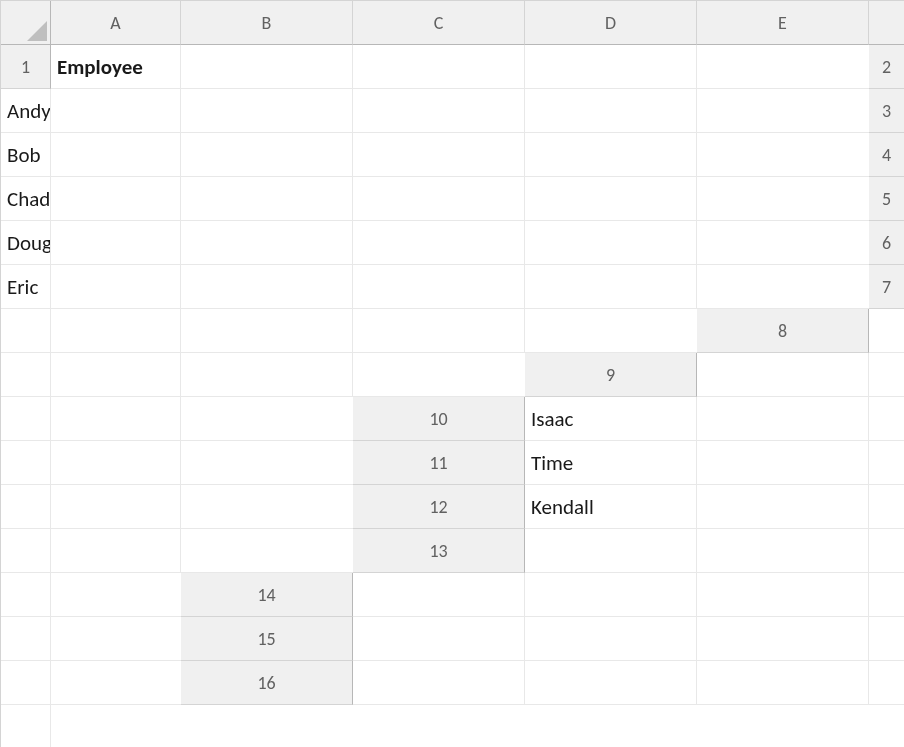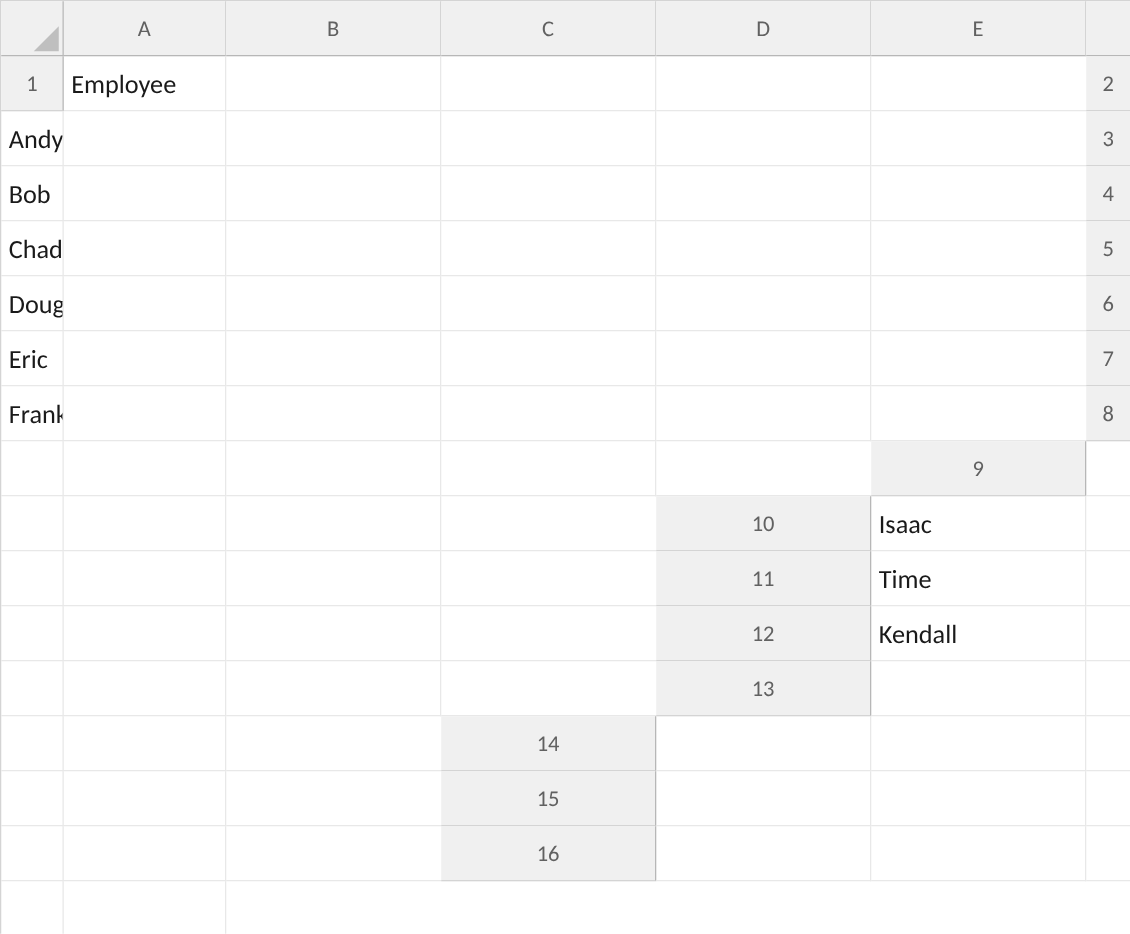--- a/index.html
+++ b/index.html
@@ -60,21 +60,21 @@
   }
   .cell {
     border-right: 1px solid #e8e8e8;
     border-bottom: 1px solid #e8e8e8;
     display: flex;
     align-items: center;
     padding: 0 6px;
     white-space: nowrap;
     overflow: hidden;
   }
-  .bold { font-weight: 400; }
+  .bold { font-weight: 700; }
   .filler-col {
     background: #f0f0f0;
     border-bottom: 1px solid #b7b7b7;
   }
   .filler-cell {
     border-bottom: 1px solid #e8e8e8;
   }
 </style>
 </head>
 <body>
@@ -130,21 +130,20 @@
 
   <div class="row-head">6</div>
   <div class="cell">Eric</div>
   <div class="cell"></div>
   <div class="cell"></div>
   <div class="cell"></div>
   <div class="cell"></div>
   <div class="filler-cell"></div>
 
   <div class="row-head">7</div>
-  <div class="cell">Frank</div>
   <div class="cell"></div>
   <div class="cell"></div>
   <div class="cell"></div>
   <div class="cell"></div>
   <div class="filler-cell"></div>
 
   <div class="row-head">8</div>
   <div class="cell"></div>
   <div class="cell"></div>
   <div class="cell"></div>

